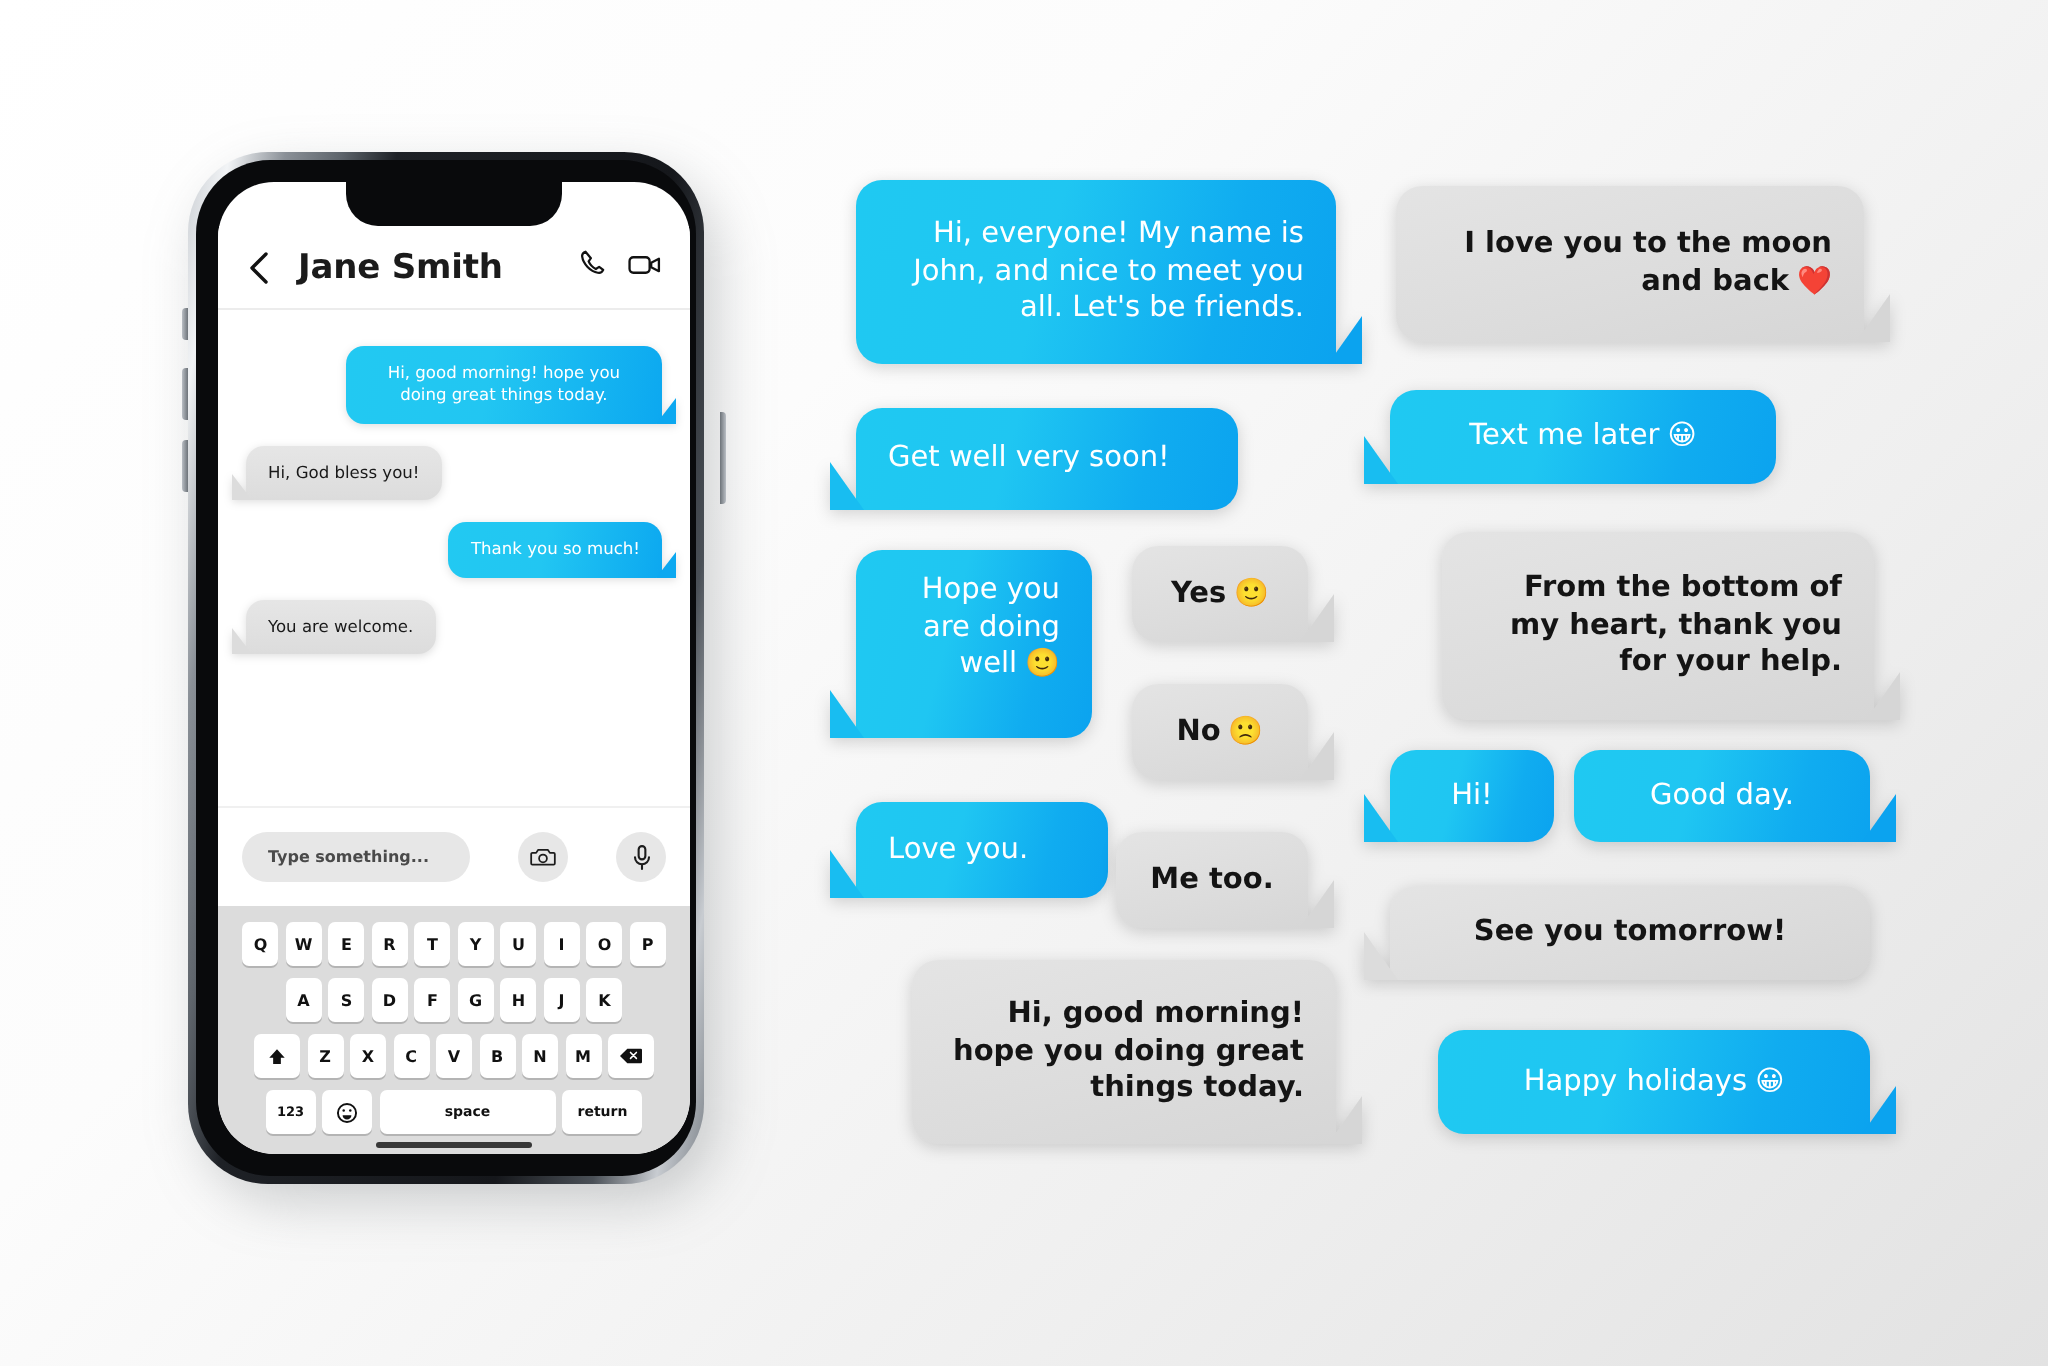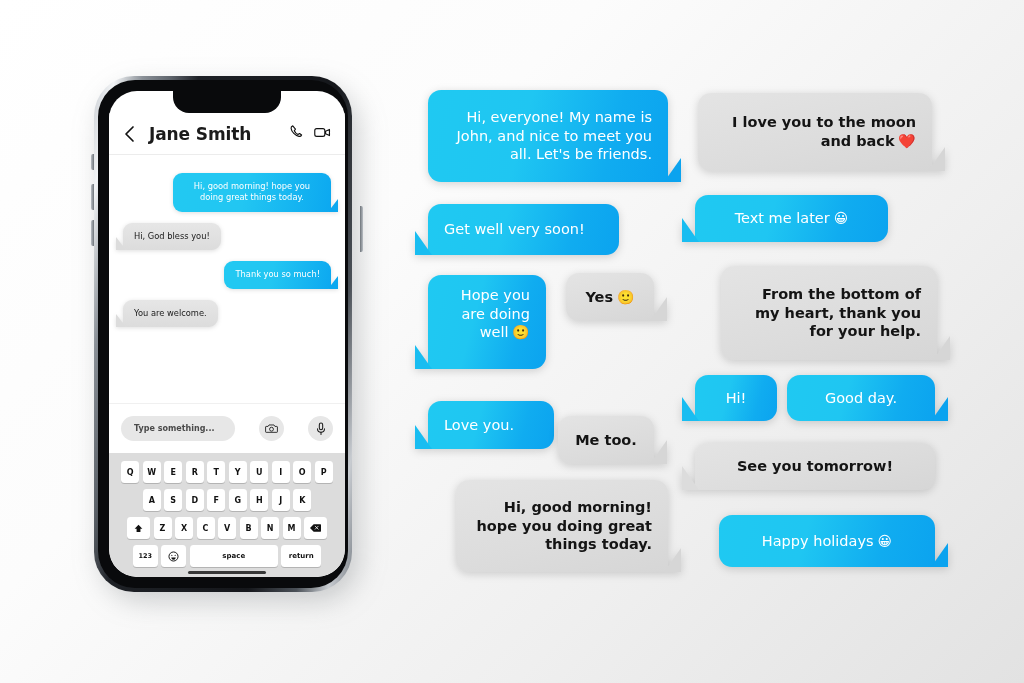--- a/index.html
+++ b/index.html
@@ -445,20 +445,23 @@
   </div>
 
   <div class="bubble blue left-tail al-left" style="left:8px; top:185px; width:118px; height:94px; align-items:flex-start;">
     <span><span>Hope you are doing well</span><span class="emj">🙂</span></span>
   </div>
 
   <div class="bubble gray right-tail round-l" style="left:146px; top:183px; width:88px; height:48px;">
     <span><span>Yes</span><span class="emj">🙂</span></span>
   </div>
 
+  <div class="bubble gray right-tail round-l" style="left:146px; top:252px; width:88px; height:48px;">
+    <span><span>No</span><span class="emj">🙁</span></span>
+  </div>
 
   <div class="bubble blue left-tail round-r al-left" style="left:8px; top:311px; width:126px; height:48px;">
     <span>Love you.</span>
   </div>
 
   <div class="bubble gray right-tail round-l" style="left:138px; top:326px; width:96px; height:48px;">
     <span>Me too.</span>
   </div>
 
   <div class="bubble gray right-tail round-l al-right" style="left:36px; top:390px; width:212px; height:92px;">

